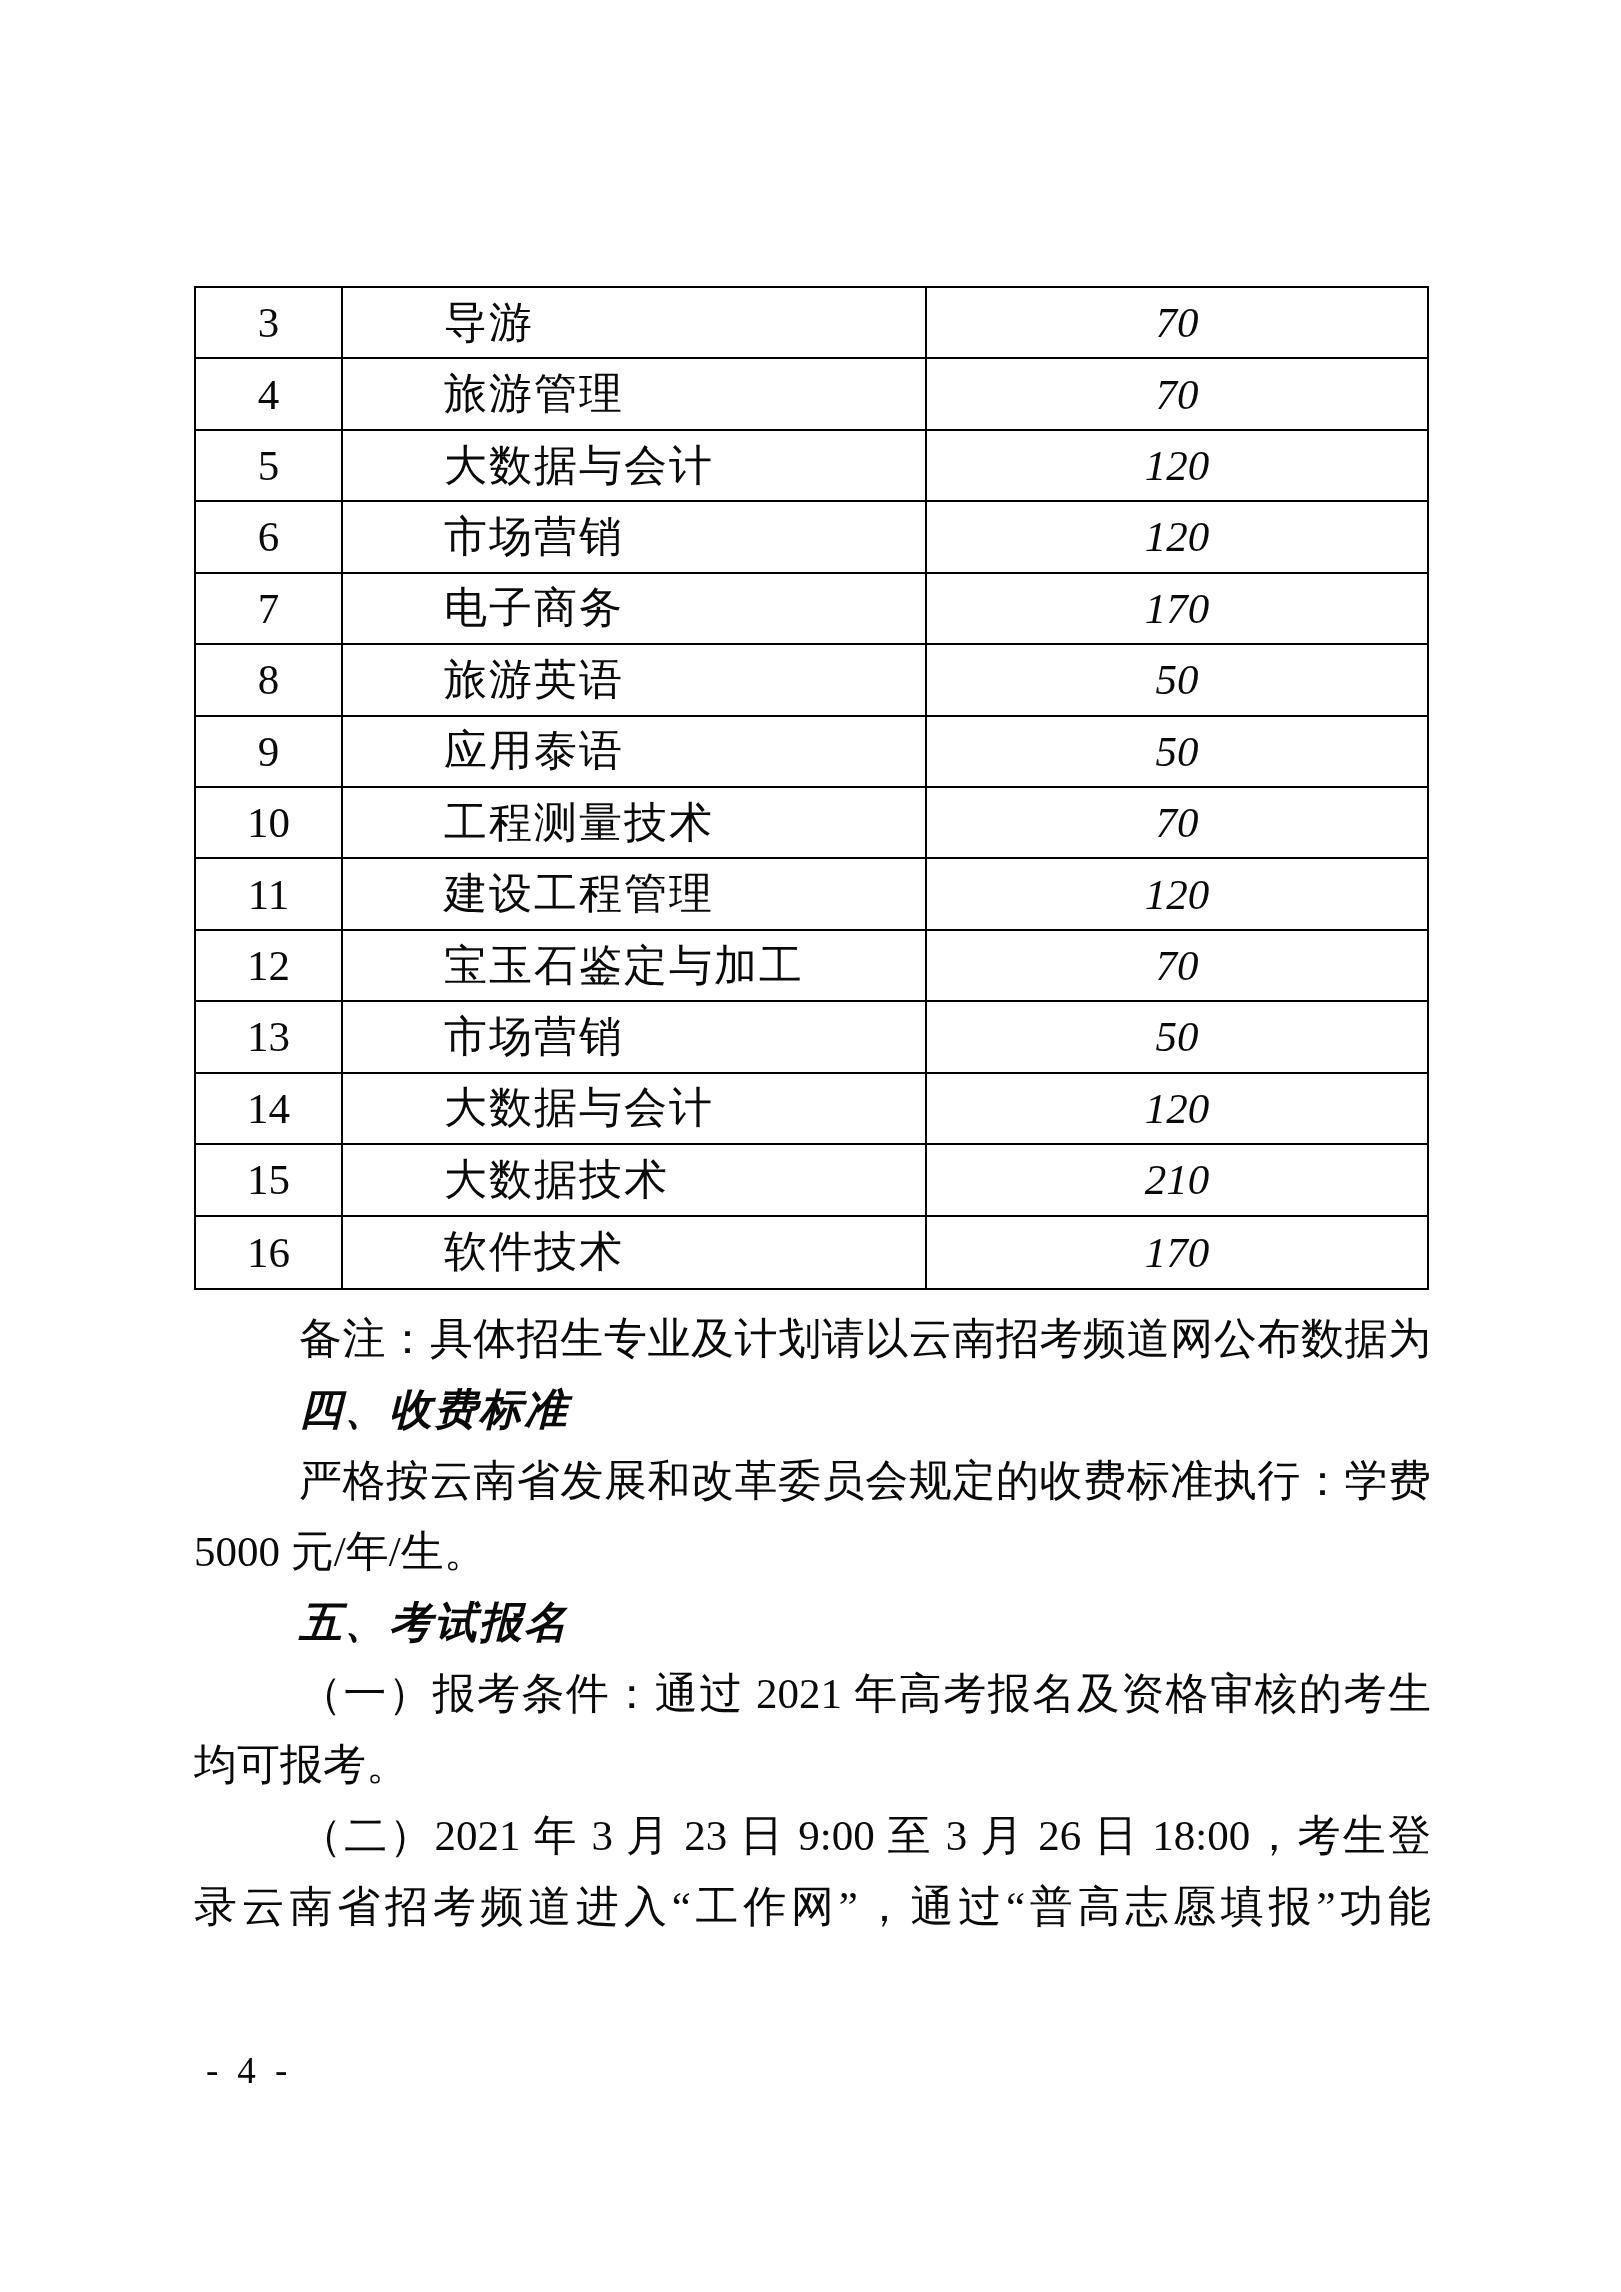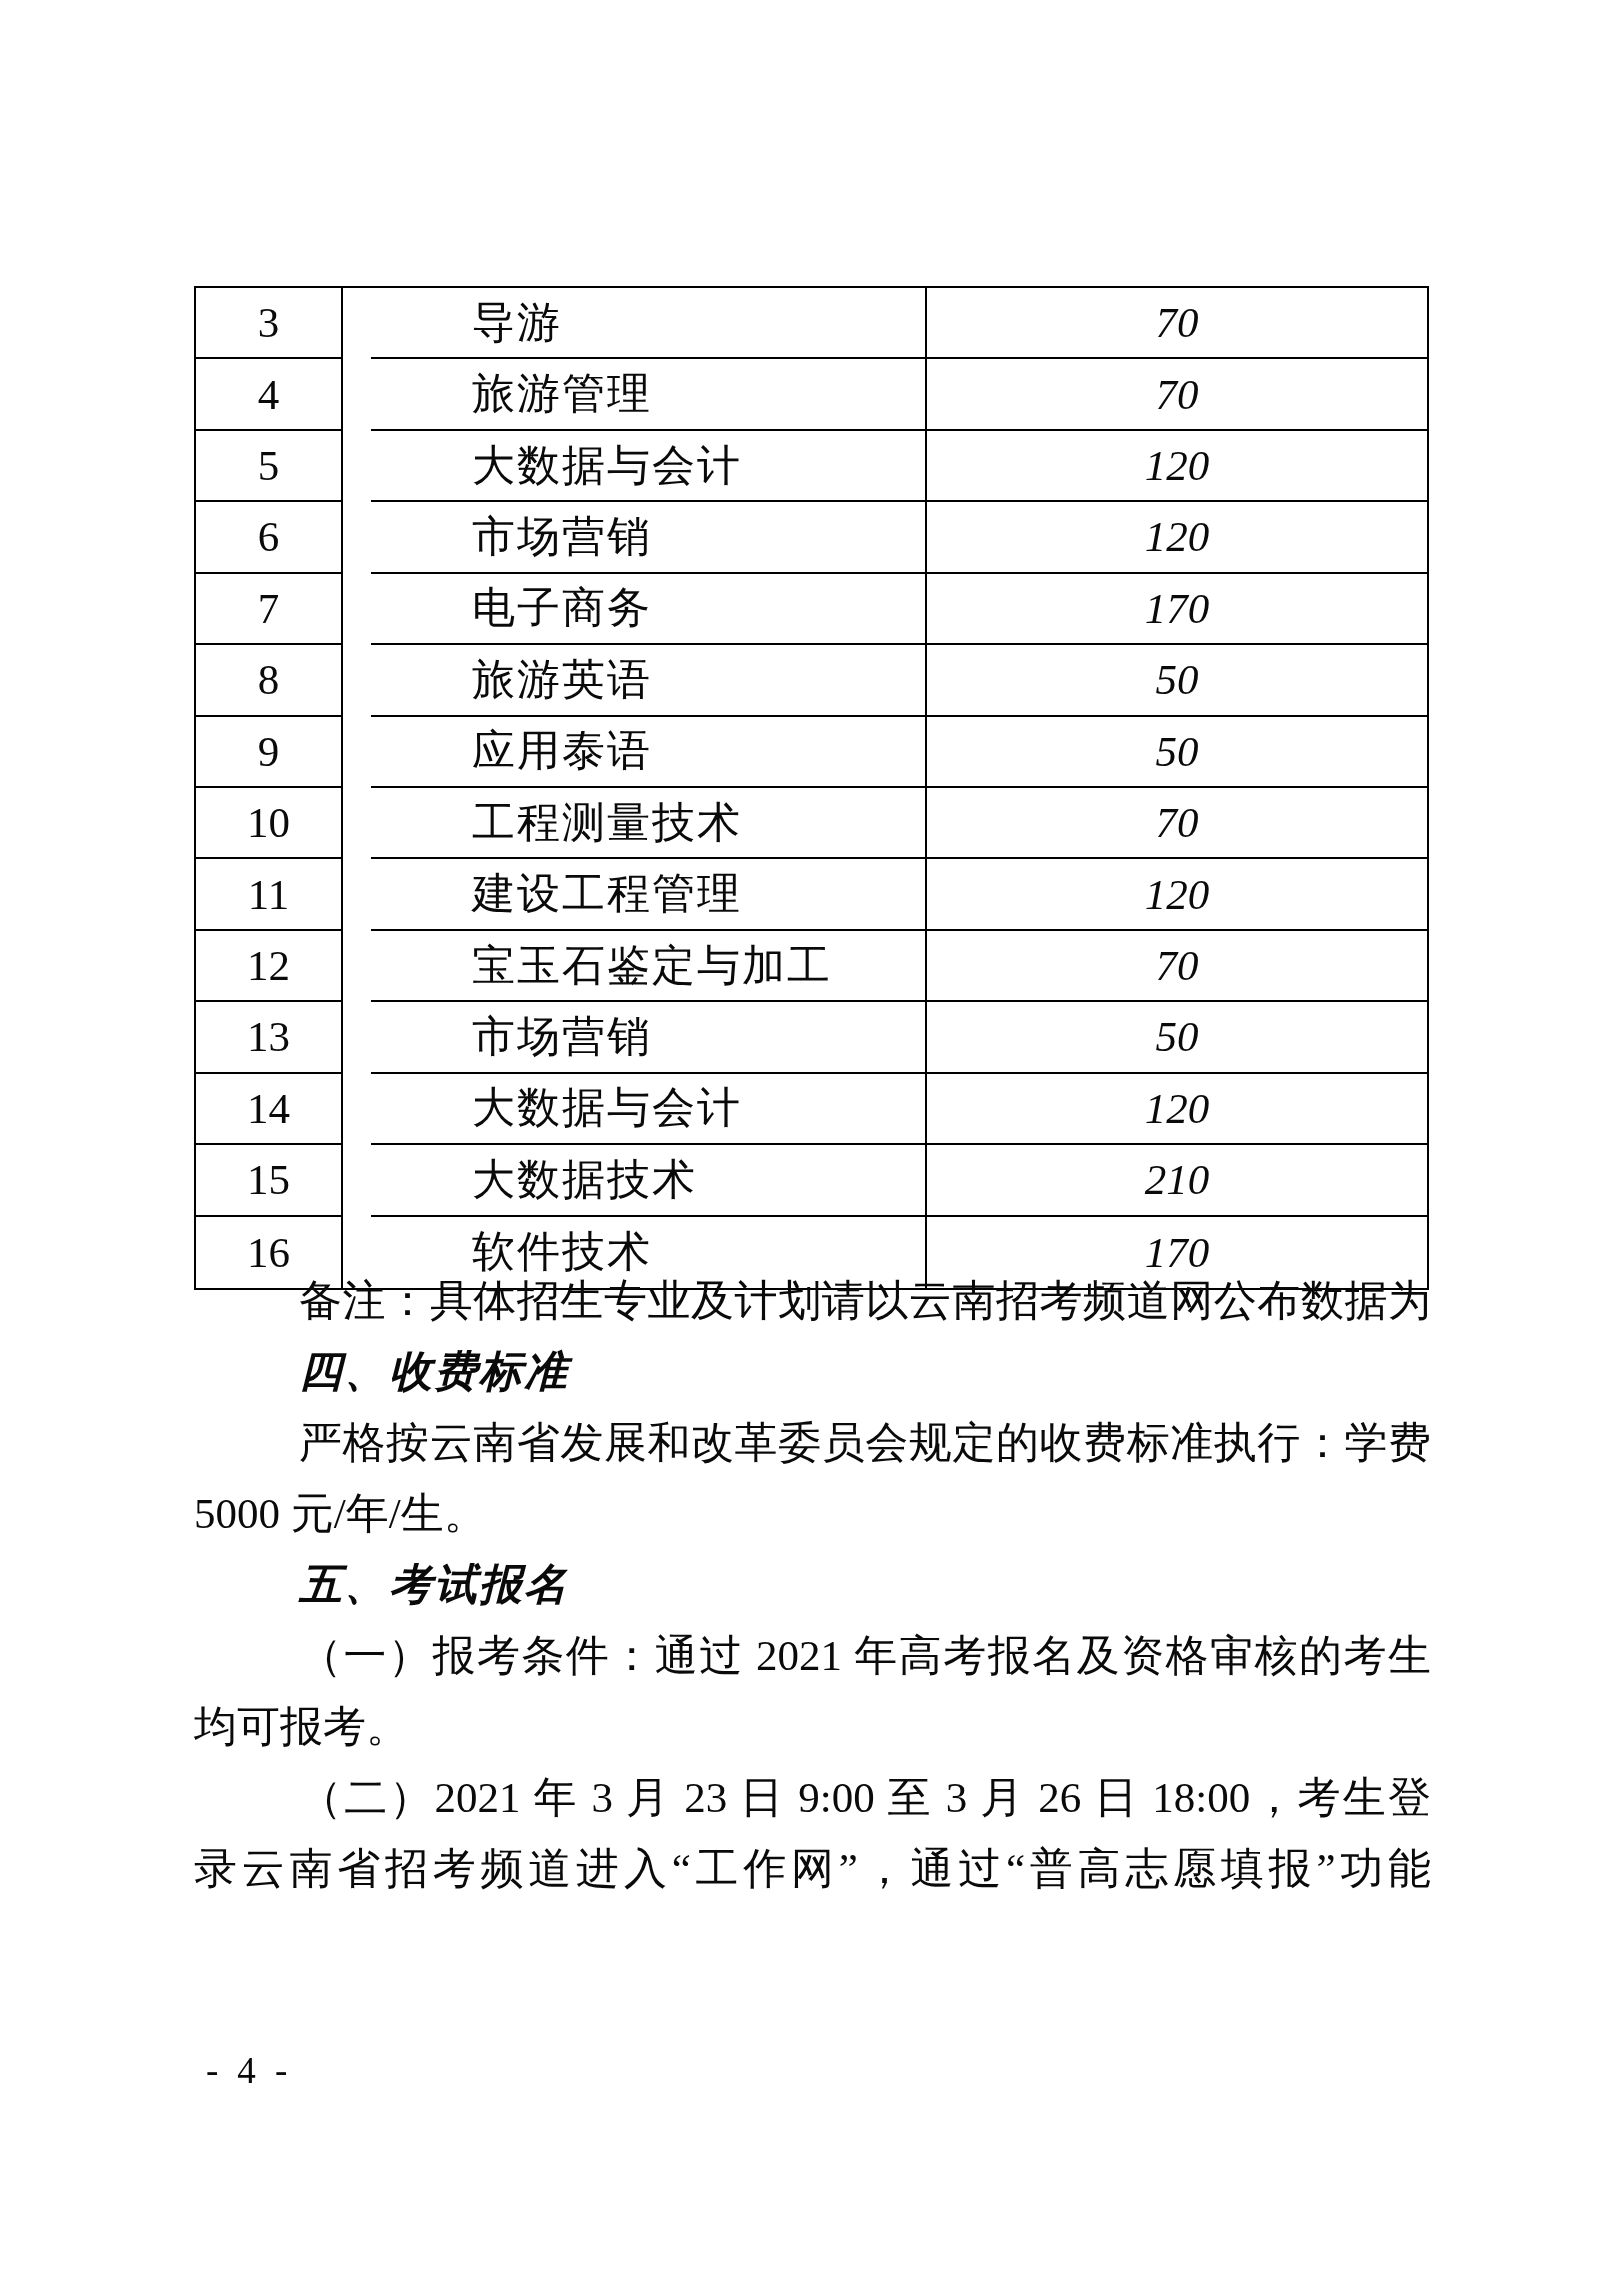--- a/index.html
+++ b/index.html
@@ -26,28 +26,28 @@
   .cell {
     box-sizing:border-box;
     display:flex;
     align-items:center;
     font-size:43px;
     border-bottom:2.9px solid #000;
     overflow:hidden;
     white-space:nowrap;
   }
   .cell.c1 { justify-content:center; border-right:2.9px solid #000; }
-  .cell.c2 { justify-content:flex-start; padding-left:101px; border-right:2.9px solid #000; letter-spacing:2px;margin-left:28px; }
+  .cell.c2 { justify-content:flex-start; padding-left:101px; border-right:2.9px solid #000; letter-spacing:2px; }
   .cell.c3 { justify-content:center;font-style:italic; }
   .cell:nth-last-child(-n+3) { border-bottom:none; }
 
   
   .text-block {
     position:absolute;
-    left:194px; top:1265px;
+    left:194px; top:1303px;
     width:1237px;
   }
   .line {
     height:71px;
     line-height:71px;
     font-size:43px;
     white-space:normal;
   }
   .line.indent { padding-left:105px; }
   .line.fill { text-align:justify; text-align-last:justify; }

